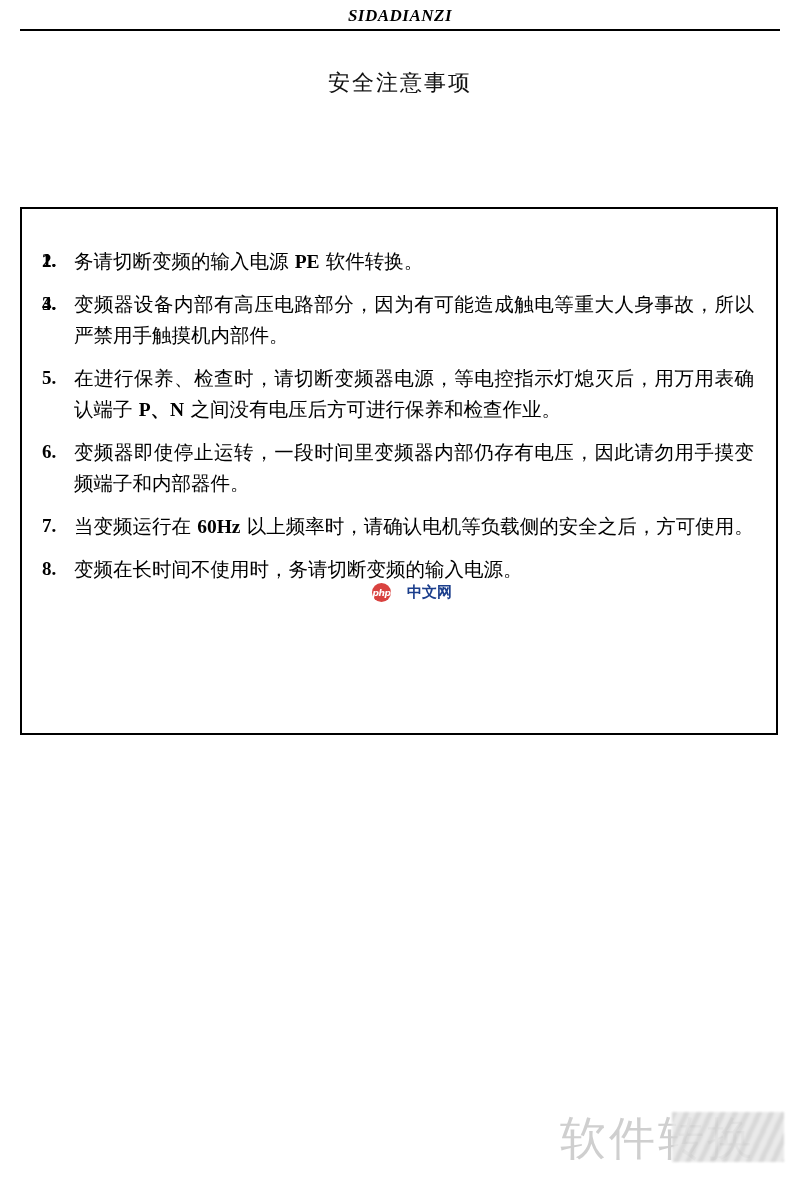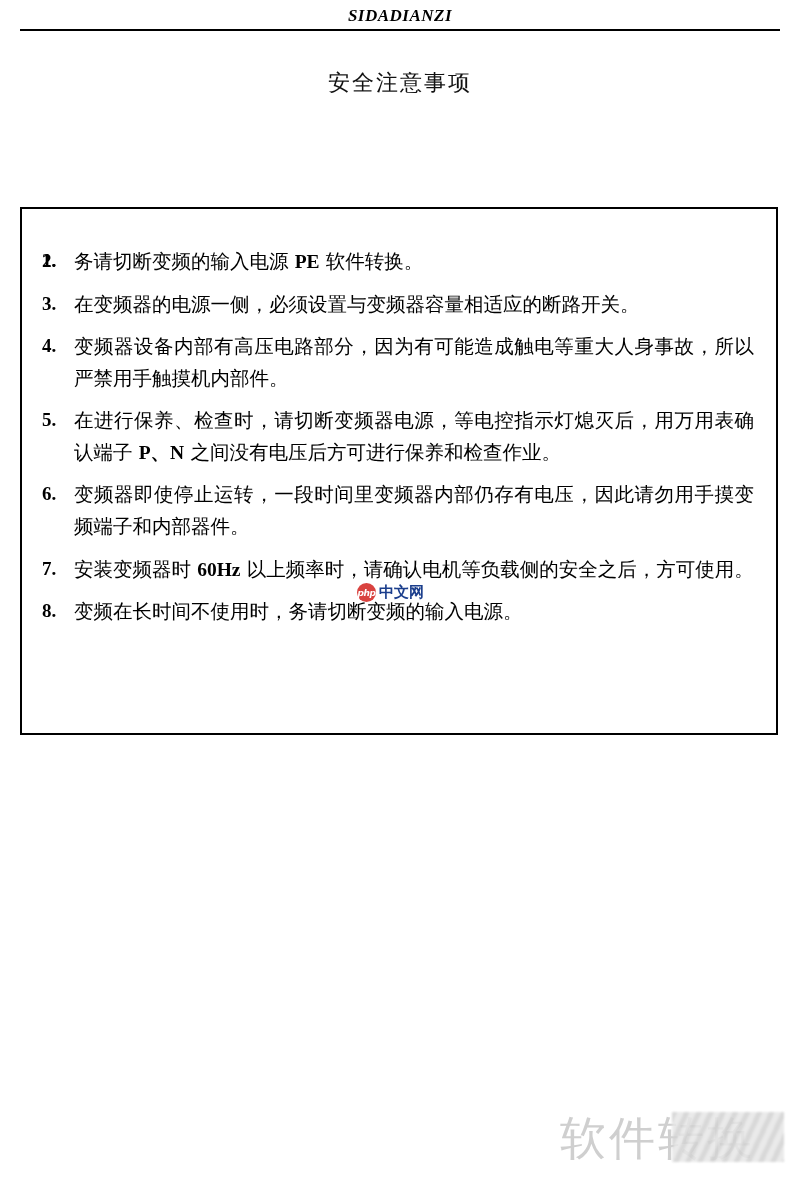--- a/index.html
+++ b/index.html
@@ -93,42 +93,42 @@
     font-size: 19px;
   }
   .b {
     font-weight: bold;
     font-family: "Liberation Serif", serif;
     margin-top: 46px;
   }
   
   .wm-php {
     position: absolute;
-    left: 357px;
+    left: 372px;
     top: 583px;
     display: flex;
     font-family: "DejaVu Sans", sans-serif;
     font-size: 14px;
   }
   .wm-php .badge {
     display: inline-flex;
     align-items: center;
     justify-content: center;
     width: 19px;
     height: 19px;
     border-radius: 50%;
     background: #d9423f;
     color: #fff;
     font-size: 9px;
     font-weight: bold;
     font-style: italic;
     letter-spacing: -0.5px;
   }
   .wm-php .txt {
-    margin-left: 3px;
+    margin-left: 16px;
     color: #1b3e8c;
     font-size: 15px;
     font-weight: bold;
   }
   .wm-big {
     position: absolute;
     left: 560px;
     top: 1108px;
     font-family: "DejaVu Sans", sans-serif;
     font-size: 46px;
@@ -170,41 +170,40 @@
         <span class="num">1.</span>
       </li>
 
       <li>
         <span class="num">2.</span>
         <span>务请切断变频的输入电源 </span><span class="b">PE</span><span> 软件转换。</span>
       </li>
 
       <li>
         <span class="num">3.</span>
-        <span>在变频器的电源一侧，必须设置与变频器容量相适应的断路开关。</span>
       </li>
 
       <li>
         <span class="num">4.</span>
         <span>变频器设备内部有高压电路部分，因为有可能造成触电等重大人身事故，所以严禁用手触摸机内部件。</span>
       </li>
 
       <li>
         <span class="num">5.</span>
         <span>在进行保养、检查时，请切断变频器电源，等电控指示灯熄灭后，用万用表确认端子 </span><span class="b">P、N</span><span> 之间没有电压后方可进行保养和检查作业。</span>
       </li>
 
       <li>
         <span class="num">6.</span>
         <span>变频器即使停止运转，一段时间里变频器内部仍存有电压，因此请勿用手摸变频端子和内部器件。</span>
       </li>
 
       <li>
         <span class="num">7.</span>
-        <span>安装变频器时 </span><span class="b">60Hz</span><span> 以上频率时，请确认电机等负载侧的安全之后，方可使用。</span>
+        <span>当变频运行在 </span><span class="b">60Hz</span><span> 以上频率时，请确认电机等负载侧的安全之后，方可使用。</span>
       </li>
 
       <li>
         <span class="num">8.</span>
         <span>变频在长时间不使用时，务请切断变频的输入电源。</span>
       </li>
 
     </ol>
   </div>
 

